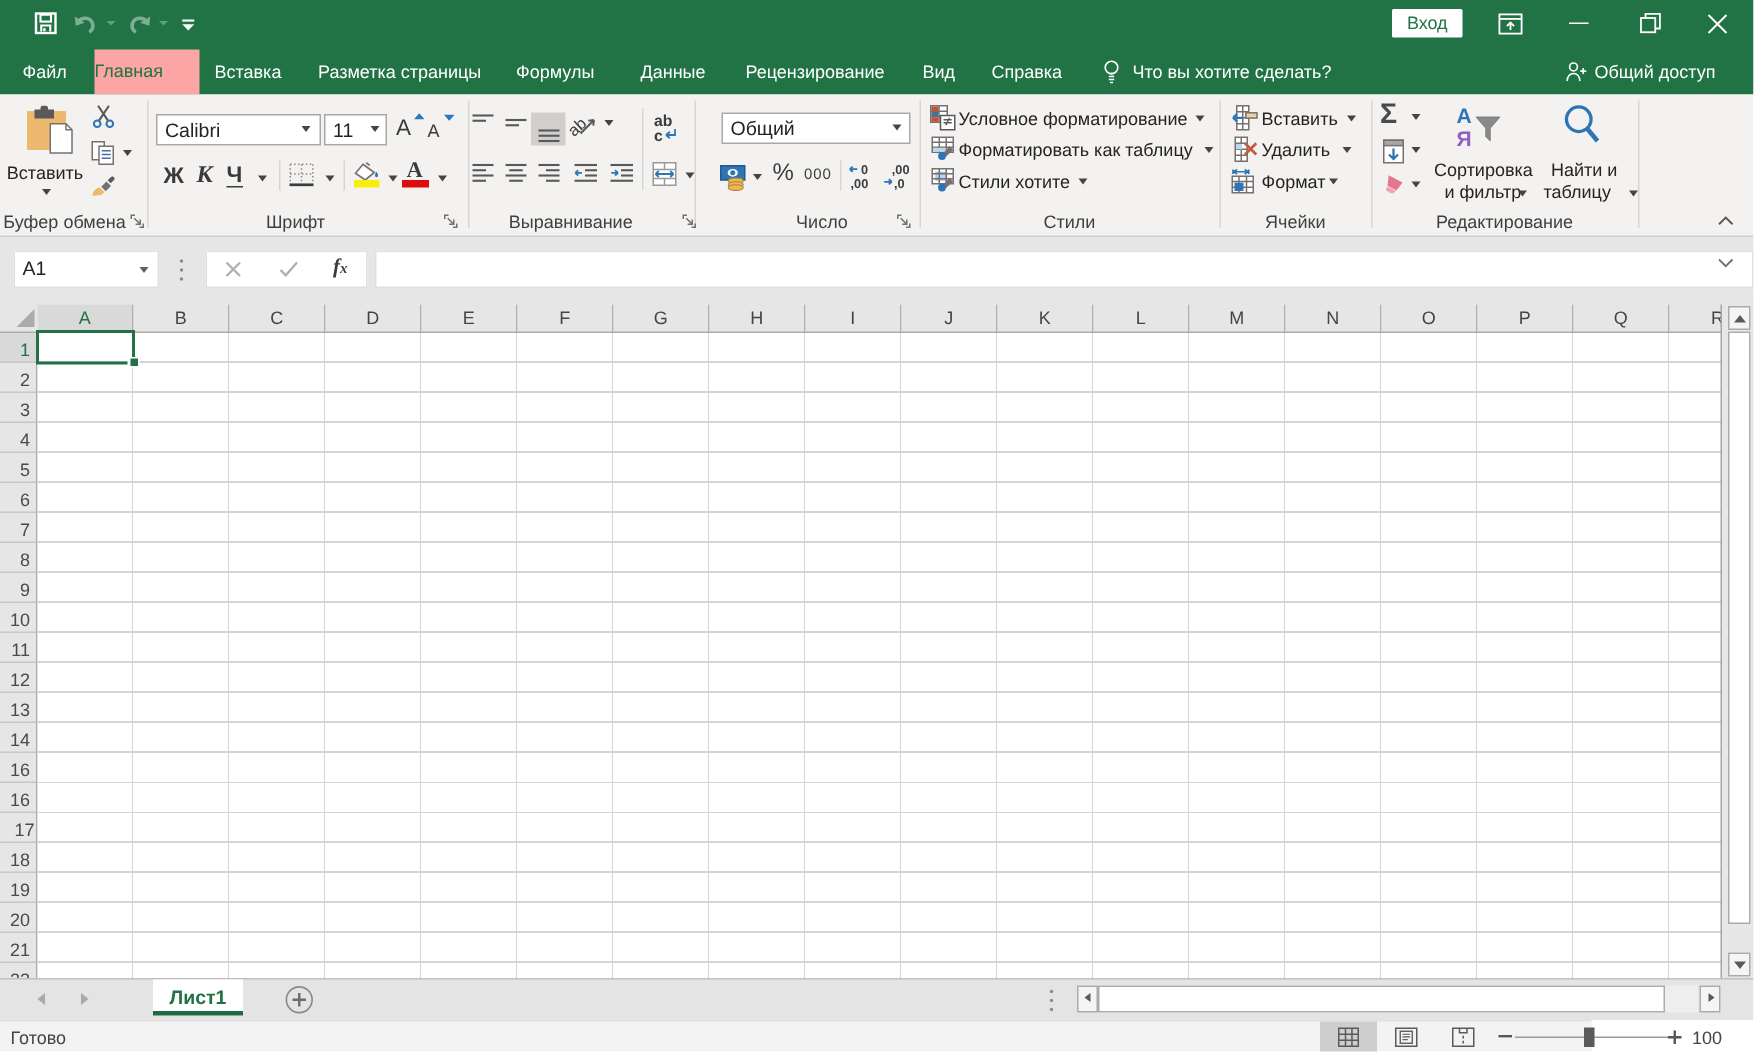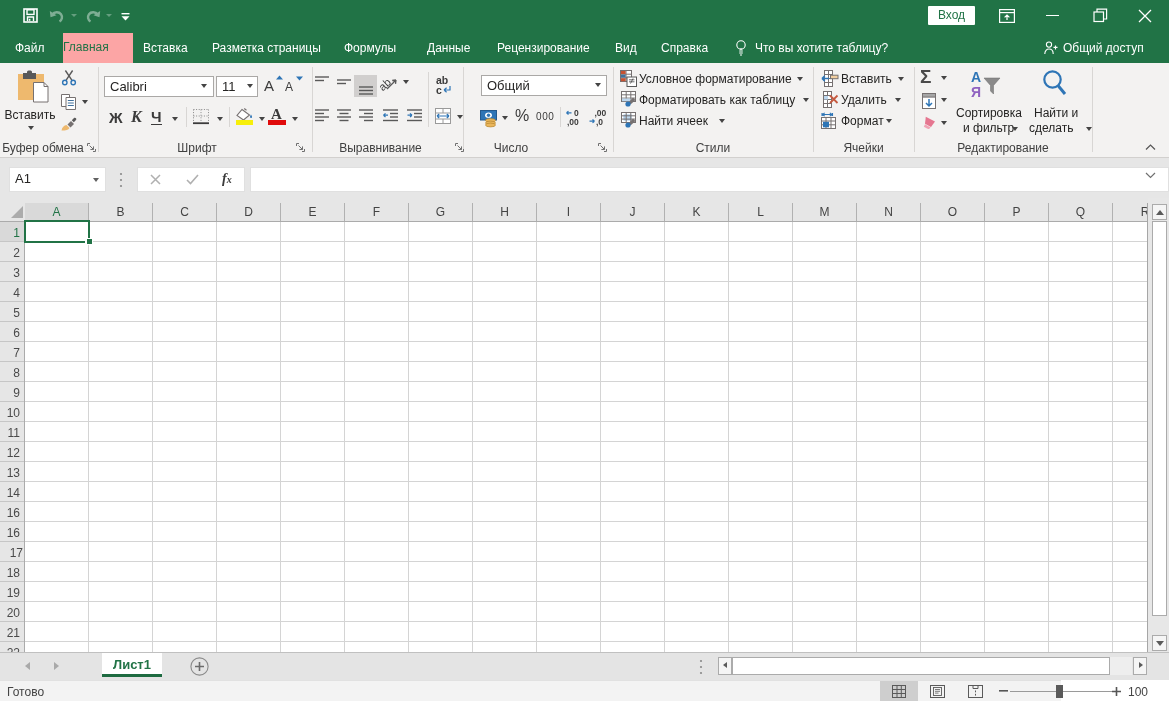--- a/index.html
+++ b/index.html
@@ -57,21 +57,21 @@
 <div class="abs" style="left:344px;top:9px">Формулы</div>
 <div class="abs" style="left:427px;top:9px">Данные</div>
 <div class="abs" style="left:497px;top:9px">Рецензирование</div>
 <div class="abs" style="left:615px;top:9px">Вид</div>
 <div class="abs" style="left:661px;top:9px">Справка</div>
 <svg class="abs" style="left:735px;top:8px" width="12" height="16" viewBox="0 0 12 16">
       <circle cx="6" cy="5" r="4.2" fill="none" stroke="#fff" stroke-width="1.1"></circle>
       <path d="M4.2 11 h3.6 M4.2 13 h3.6 M5 15 h2" stroke="#fff" stroke-width="1.1"></path>
       <path d="M4.6 9 h2.8" stroke="#fff" stroke-width="1.1"></path>
     </svg>
-<div class="abs" style="left:755px;top:9px">Что вы хотите таблицу?</div>
+<div class="abs" style="left:755px;top:9px">Что вы хотите сделать?</div>
 <svg class="abs" style="left:1044px;top:9px" width="14" height="14" viewBox="0 0 14 14">
       <circle cx="5" cy="3.6" r="2.6" fill="none" stroke="#fff" stroke-width="1.1"></circle>
       <path d="M0.8 13 C0.8 9.8 2.6 8 5 8 C7.4 8 9.2 9.8 9.2 13" fill="none" stroke="#fff" stroke-width="1.1"></path>
       <path d="M11.5 4.4 v4 M9.5 6.4 h4" stroke="#fff" stroke-width="1.1"></path>
     </svg>
 <div class="abs" style="left:1063px;top:9px">Общий доступ</div>
 </div>
 <div class="abs" style="left:0;top:63px;width:1169px;height:95px;background:#f3f2f1;border-bottom:1px solid #d2d0ce">
 <div class="sep" style="left:98px"></div>
 <div class="sep" style="left:312px"></div>
@@ -256,21 +256,21 @@
 <svg class="abs" style="left:566px;top:46px" width="16" height="17" viewBox="0 0 16 17">
       <path d="M0.5 3.8 h5 M0.5 3.8 l2-1.7 M0.5 3.8 l2 1.7" stroke="#2e75b6" stroke-width="1.2" fill="none"></path>
       <text x="8" y="7" font-size="8.5" font-weight="bold" fill="#3b3b3b">0</text>
       <text x="1" y="16" font-size="8.5" font-weight="bold" fill="#3b3b3b">,00</text>
     </svg>
 <svg class="abs" style="left:589px;top:46px" width="17" height="17" viewBox="0 0 17 17">
       <text x="5.5" y="7" font-size="8.5" font-weight="bold" fill="#3b3b3b">,00</text>
       <path d="M0.5 12.2 h5 M5.5 12.2 l-2 -1.7 M5.5 12.2 l-2 1.7" stroke="#2e75b6" stroke-width="1.2" fill="none"></path>
       <text x="7" y="16" font-size="8.5" font-weight="bold" fill="#3b3b3b">,0</text>
     </svg>
-<div class="lbl" style="left:441px;top:78px;width:140px">Число</div>
+<div class="lbl" style="left:478px;top:78px;width:140px">Число</div>
 <svg class="abs" style="left:598px;top:80px" width="9" height="9" viewBox="0 0 9 9">
       <path d="M0.5 3 V0.5 H3 M6 8.5 H8.5 V6" fill="none" stroke="#707070" stroke-width="1"></path>
       <path d="M2.5 2.5 L6.5 6.5 M6.5 3.4 V6.5 H3.4" fill="none" stroke="#707070" stroke-width="1"></path>
     </svg>
 <svg class="abs" style="left:620px;top:7px" width="17" height="17" viewBox="0 0 17 17">
       <rect x="0.5" y="0.5" width="11" height="11" fill="#fff" stroke="#767171"></rect>
       <path d="M0.5 4.2 H11.5 M0.5 7.9 H11.5 M6 0.5 V11.5" stroke="#767171"></path>
       <rect x="1" y="1" width="4.6" height="3" fill="#c65232"></rect>
       <rect x="1" y="4.6" width="4.6" height="3" fill="#41719c"></rect>
       <rect x="1" y="8.2" width="4.6" height="3" fill="#c65232"></rect>
@@ -288,21 +288,21 @@
     </svg>
 <div class="abs btxt" style="left:639px;top:30px">Форматировать как таблицу</div>
 <div class="dd" style="left:803px;top:35px"></div>
 <svg class="abs" style="left:620px;top:49px" width="17" height="17" viewBox="0 0 17 17">
       <rect x="1.5" y="0.5" width="14" height="10" fill="#fff" stroke="#767171"></rect>
       <rect x="4" y="3" width="7" height="5" fill="#bdd7ee" stroke="#9dc3e6"></rect>
       <path d="M1.5 3.8 H15.5 M1.5 7.1 H15.5 M6.2 0.5 V10.5 M10.8 0.5 V10.5" stroke="#767171"></path>
       <path d="M8.5 11.5 L13 6.5 L15.5 9 L10.5 13.5 Z" fill="#767171"></path>
       <circle cx="8" cy="13" r="2.6" fill="#2e75b6"></circle>
     </svg>
-<div class="abs btxt" style="left:639px;top:51px">Найти ячеек</div>
+<div class="abs btxt" style="left:639px;top:51px">Стили хотите</div>
 <div class="dd" style="left:719px;top:56px"></div>
 <div class="lbl" style="left:613px;top:78px;width:200px">Стили</div>
 <svg class="abs" style="left:821px;top:7px" width="17" height="17" viewBox="0 0 17 17">
       <rect x="3.5" y="0.5" width="8" height="16" fill="#fff" stroke="#767171"></rect>
       <path d="M3.5 4.5 H11.5 M3.5 8.5 H11.5 M3.5 12.5 H11.5 M7.5 0.5 V16.5" stroke="#767171"></path>
       <path d="M1 8.5 H8 M1 8.5 l2.8 -2.6 M1 8.5 l2.8 2.6" stroke="#2e75b6" stroke-width="1.5" fill="none"></path>
       <rect x="9.5" y="5.2" width="7.5" height="3.5" fill="#f2cfa0" stroke="#767171"></rect>
     </svg>
 <div class="abs btxt" style="left:841px;top:9px">Вставить</div>
 <div class="dd" style="left:898px;top:14px"></div>
@@ -343,21 +343,21 @@
       <path d="M13 9 H29 L22.5 16.5 V25 L19.5 22 V16.5 Z" fill="#8a8a8a" stroke="#6b6b6b" stroke-width="0.5"></path>
     </svg>
 <div class="abs btxt" style="left:956px;top:43px">Сортировка</div>
 <div class="abs btxt" style="left:963px;top:58px">и фильтр</div>
 <div class="dd" style="left:1012px;top:64px"></div>
 <svg class="abs" style="left:1042px;top:6px" width="25" height="28" viewBox="0 0 25 28">
       <circle cx="10.5" cy="10.5" r="8.2" fill="none" stroke="#2e75b6" stroke-width="2.2"></circle>
       <path d="M16.2 16.8 L23 25" stroke="#2e75b6" stroke-width="3"></path>
     </svg>
 <div class="abs btxt" style="left:1034px;top:43px">Найти и</div>
-<div class="abs btxt" style="left:1029px;top:58px">сделать</div>
+<div class="abs btxt" style="left:1029px;top:58px">таблицу</div>
 <div class="dd" style="left:1086px;top:64px"></div>
 <div class="lbl" style="left:914px;top:78px;width:178px">Редактирование</div>
 <svg class="abs" style="left:1145px;top:80px" width="11" height="8" viewBox="0 0 11 8">
       <path d="M1 6.5 L5.5 2 L10 6.5" fill="none" stroke="#555" stroke-width="1.2"></path>
     </svg>
 </div>
 <div class="abs" style="left:0;top:158px;width:1169px;height:40px;background:#e6e6e6">
 <div class="abs" style="left:9px;top:9px;width:97px;height:25px;background:#fff;border:1px solid #e0e0e0"></div>
 <div class="abs" style="left:15px;top:13px;font-size:13px;color:#252423">A1</div>
 <div class="dd" style="left:93px;top:20px;border-top-color:#606060"></div>

